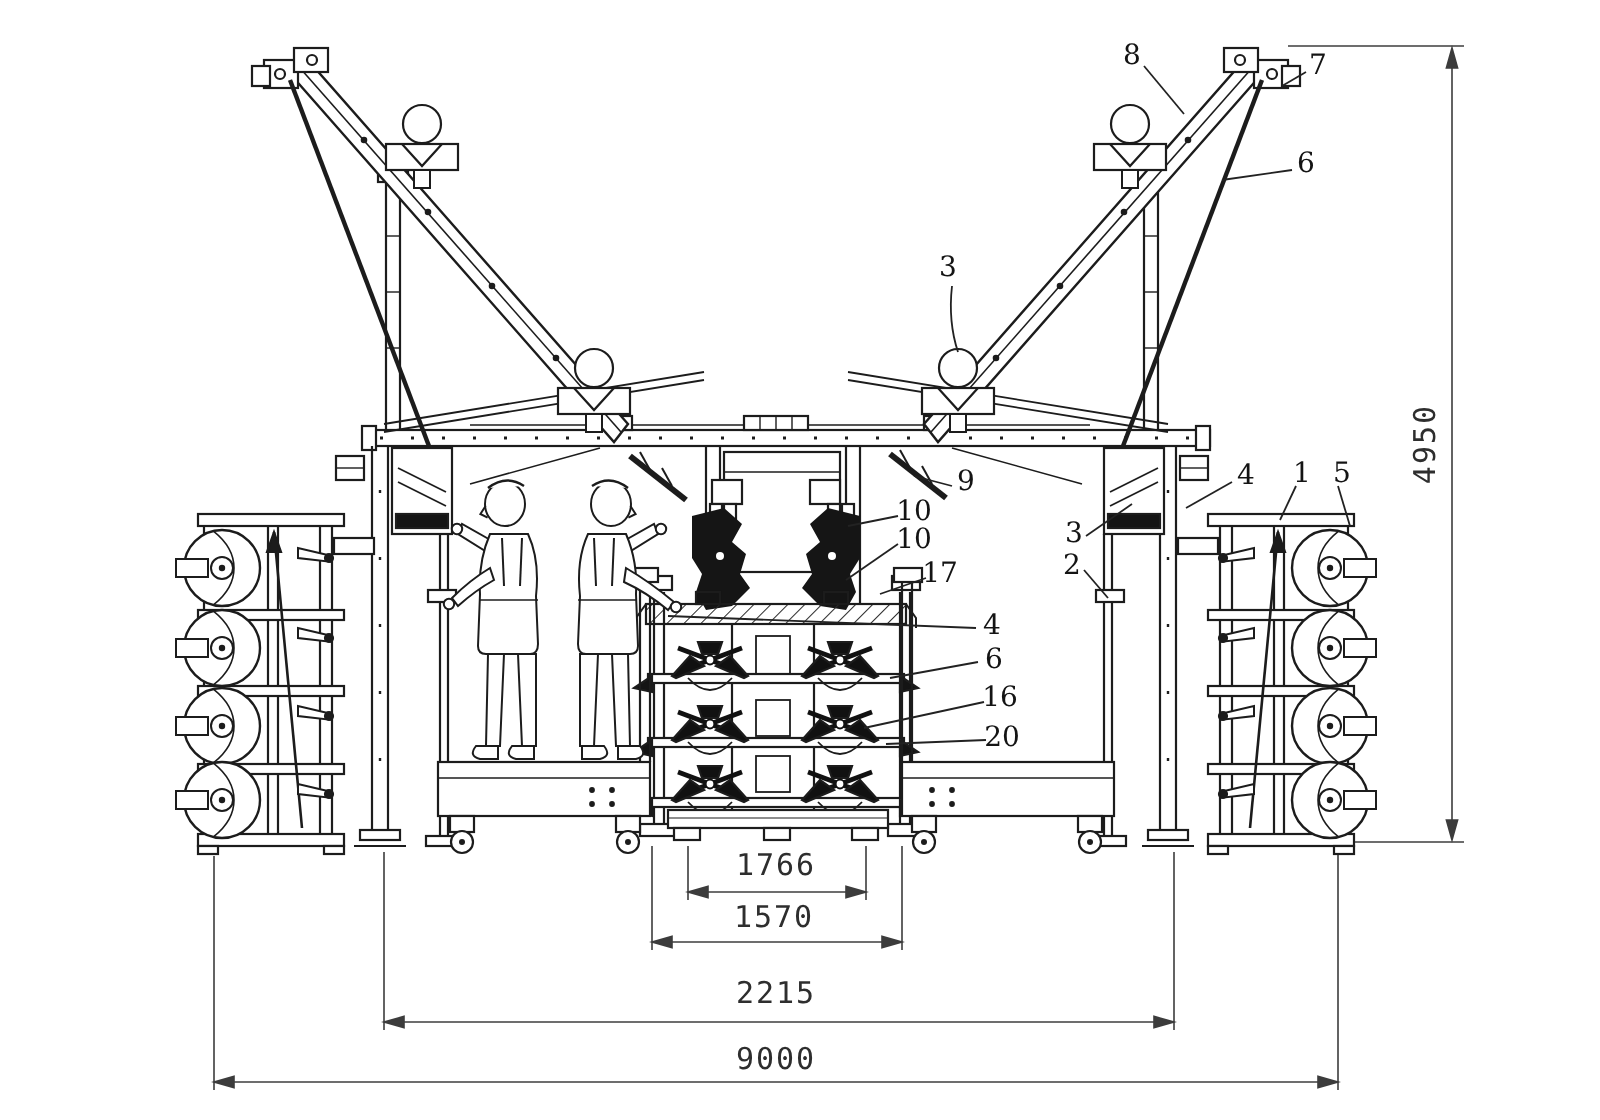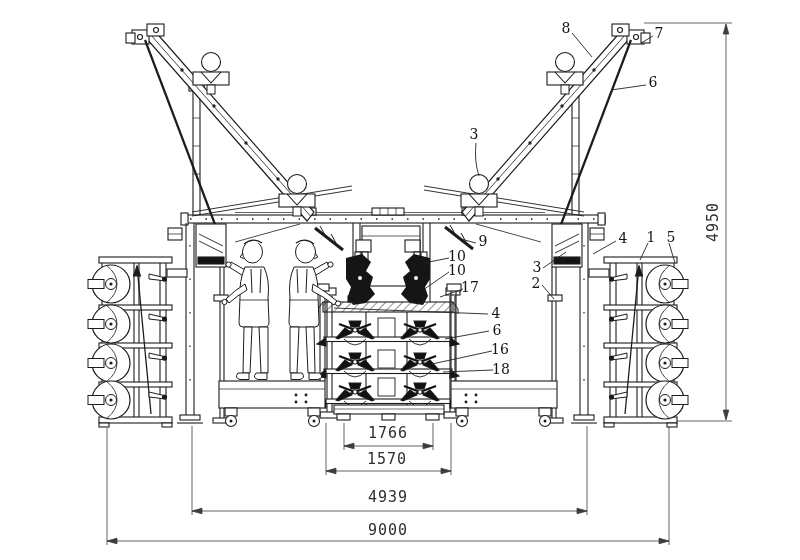--- a/index.html
+++ b/index.html
@@ -434,35 +434,35 @@
     <line x1="543" y1="268" x2="566" y2="252"></line>
     <line x1="542" y1="285" x2="554" y2="299"></line>
     <line x1="616" y1="241" x2="593" y2="254"></line>
     <line x1="648" y1="243" x2="640" y2="260"></line>
     <line x1="669" y1="243" x2="675" y2="263"></line>
   </g>
 </svg>
 
 <div class="lbl dim" style="left:388px;top:433px">1766</div>
 <div class="lbl dim" style="left:387px;top:459px">1570</div>
-<div class="lbl dim" style="left:388px;top:497px">4939</div>
+<div class="lbl dim" style="left:388px;top:497px">2215</div>
 <div class="lbl dim" style="left:388px;top:530px">9000</div>
 <div class="lbl dim vertical" style="left:713px;top:222px">4950</div>
 
 <div class="lbl callout" style="left:651px;top:237px">1</div>
 <div class="lbl callout" style="left:536px;top:283px">2</div>
 <div class="lbl callout" style="left:537px;top:267px">3</div>
 <div class="lbl callout" style="left:623px;top:238px">4</div>
 <div class="lbl callout" style="left:671px;top:237px">5</div>
 <div class="lbl callout" style="left:653px;top:82px">6</div>
 <div class="lbl callout" style="left:659px;top:33px">7</div>
 <div class="lbl callout" style="left:566px;top:28px">8</div>
 <div class="lbl callout" style="left:483px;top:241px">9</div>
 <div class="lbl callout" style="left:457px;top:256px">10</div>
 <div class="lbl callout" style="left:470px;top:287px">17</div>
 <div class="lbl callout" style="left:457px;top:270px">10</div>
 <div class="lbl callout" style="left:474px;top:134px">3</div>
 <div class="lbl callout" style="left:496px;top:313px">4</div>
 <div class="lbl callout" style="left:497px;top:330px">6</div>
 <div class="lbl callout" style="left:500px;top:349px">16</div>
-<div class="lbl callout" style="left:501px;top:369px">18</div>
+<div class="lbl callout" style="left:501px;top:369px">20</div>
 
 </div>
 
 </body></html>

